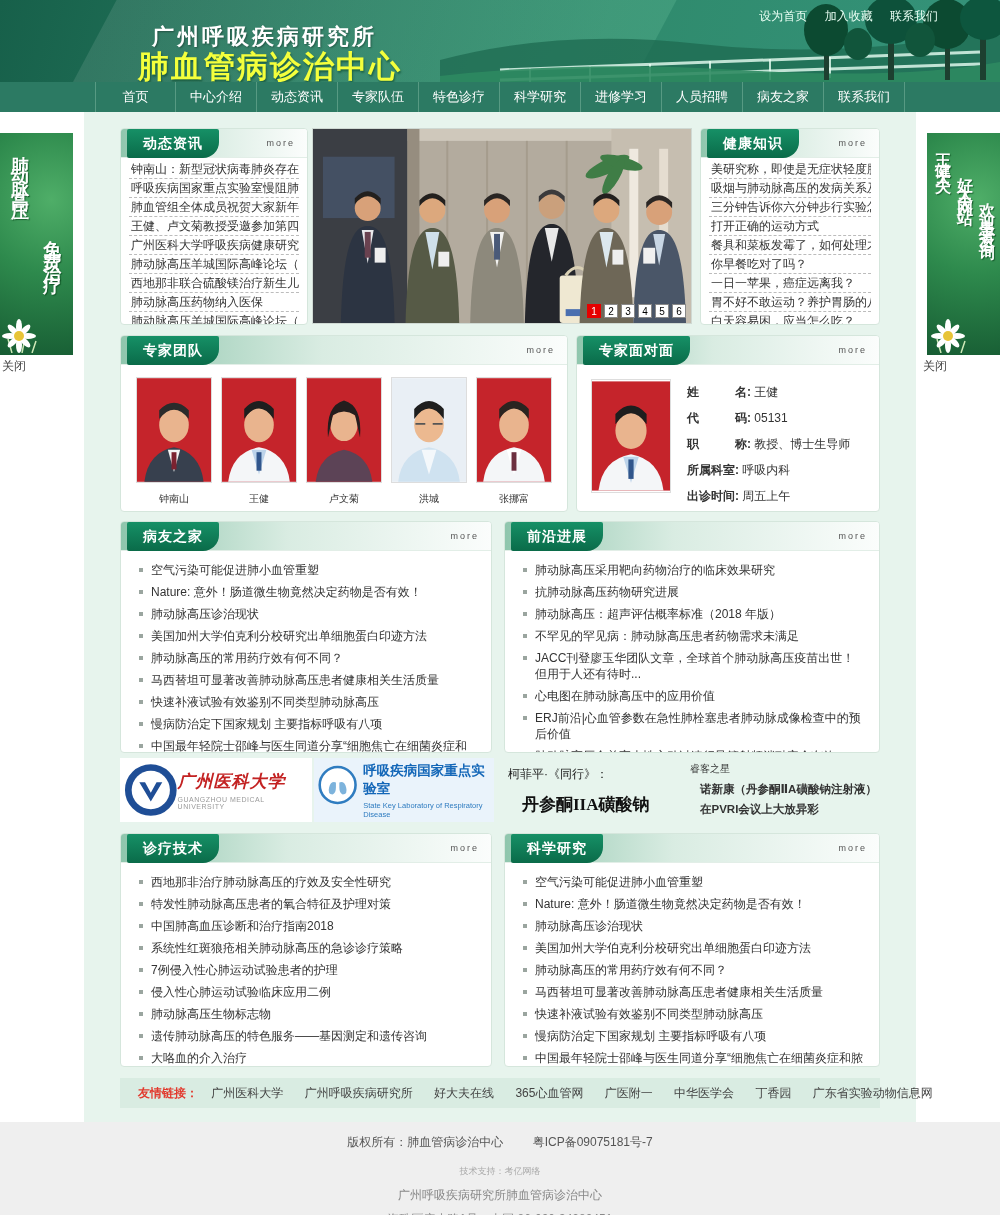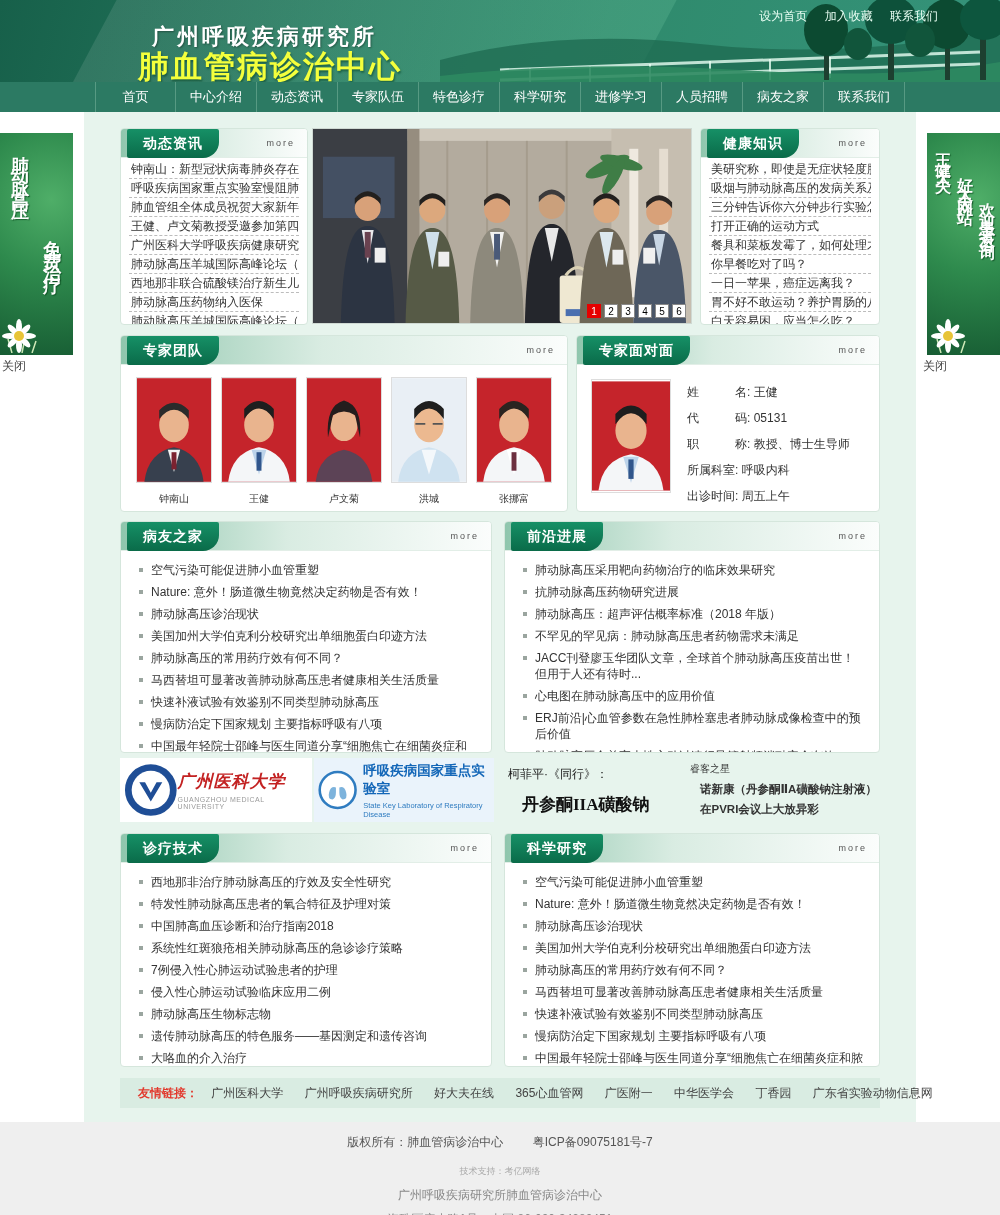--- a/index.html
+++ b/index.html
@@ -74,30 +74,30 @@
   .experts-row { display:flex; justify-content:space-between; padding:12px 14px 0 14px; }
   .ecard { width:78px; text-align:center; cursor:pointer; }
   .ecard svg { width:76px; height:106px; border:1px solid #ddd; background:#fff; }
   .ecard .ename { font-size:10px; color:#333; margin-top:5px; }
 
   
   .face-wrap { display:flex; padding:14px 10px 0 14px; }
   .face-wrap svg.bigp { width:80px; height:114px; border:1px solid #ddd; flex:none; }
   .face-info { margin-left:16px; }
   .frow { font-size:12px; color:#333; line-height:26px; white-space:nowrap; }
-  .frow .fl { font-weight:normal; }
+  .frow .fl { font-weight:bold; }
 
   
   .logos { position:absolute; left:120px; top:758px; width:760px; height:68px; display:flex; }
   .logo-block { cursor:pointer; }
   .lg1 { width:192px; height:64px; background:#fff; display:flex; align-items:center; padding:4px; }
   .lg1 .lg1t .cn { font-size:17px; font-weight:bold; font-style:italic; color:#c32222;
                    font-family:"Liberation Serif","DejaVu Serif",serif; letter-spacing:1px; }
   .lg1 .lg1t .en { font-size:7px; color:#9a9a9a; letter-spacing:.5px; margin-top:3px; }
-  .lg2 { width:180px; height:64px; background:#eaf3fb; display:flex; align-items:center; padding:4px; margin-left:2px; }
+  .lg2 { width:180px; height:64px; background:#eaf3fb; display:flex; padding:4px; margin-left:2px; }
   .lg2 .lg2t .cn { font-size:13.5px; font-weight:bold; color:#1467b8; }
   .lg2 .lg2t .en { font-size:7.5px; color:#2f7cc0; margin-top:3px; }
   .lg3 { width:188px; height:64px; padding:8px 6px 0 14px; background:transparent; }
   .lg3 .l1 { font-size:12px; color:#222; }
   .lg3 .l2 { font-size:17px; font-weight:bold; color:#111; margin-top:10px; padding-left:14px;
              font-family:"Liberation Serif","DejaVu Serif",serif; }
   .lg4 { width:196px; height:64px; padding:4px 0 0 8px; }
   .lg4 .l1 { font-size:10px; color:#333; }
   .lg4 .l2 { font-size:11.5px; font-weight:bold; color:#333; margin-top:6px; padding-left:10px; }
   .lg4 .l3 { font-size:11.5px; font-weight:bold; color:#333; margin-top:5px; padding-left:10px; }

